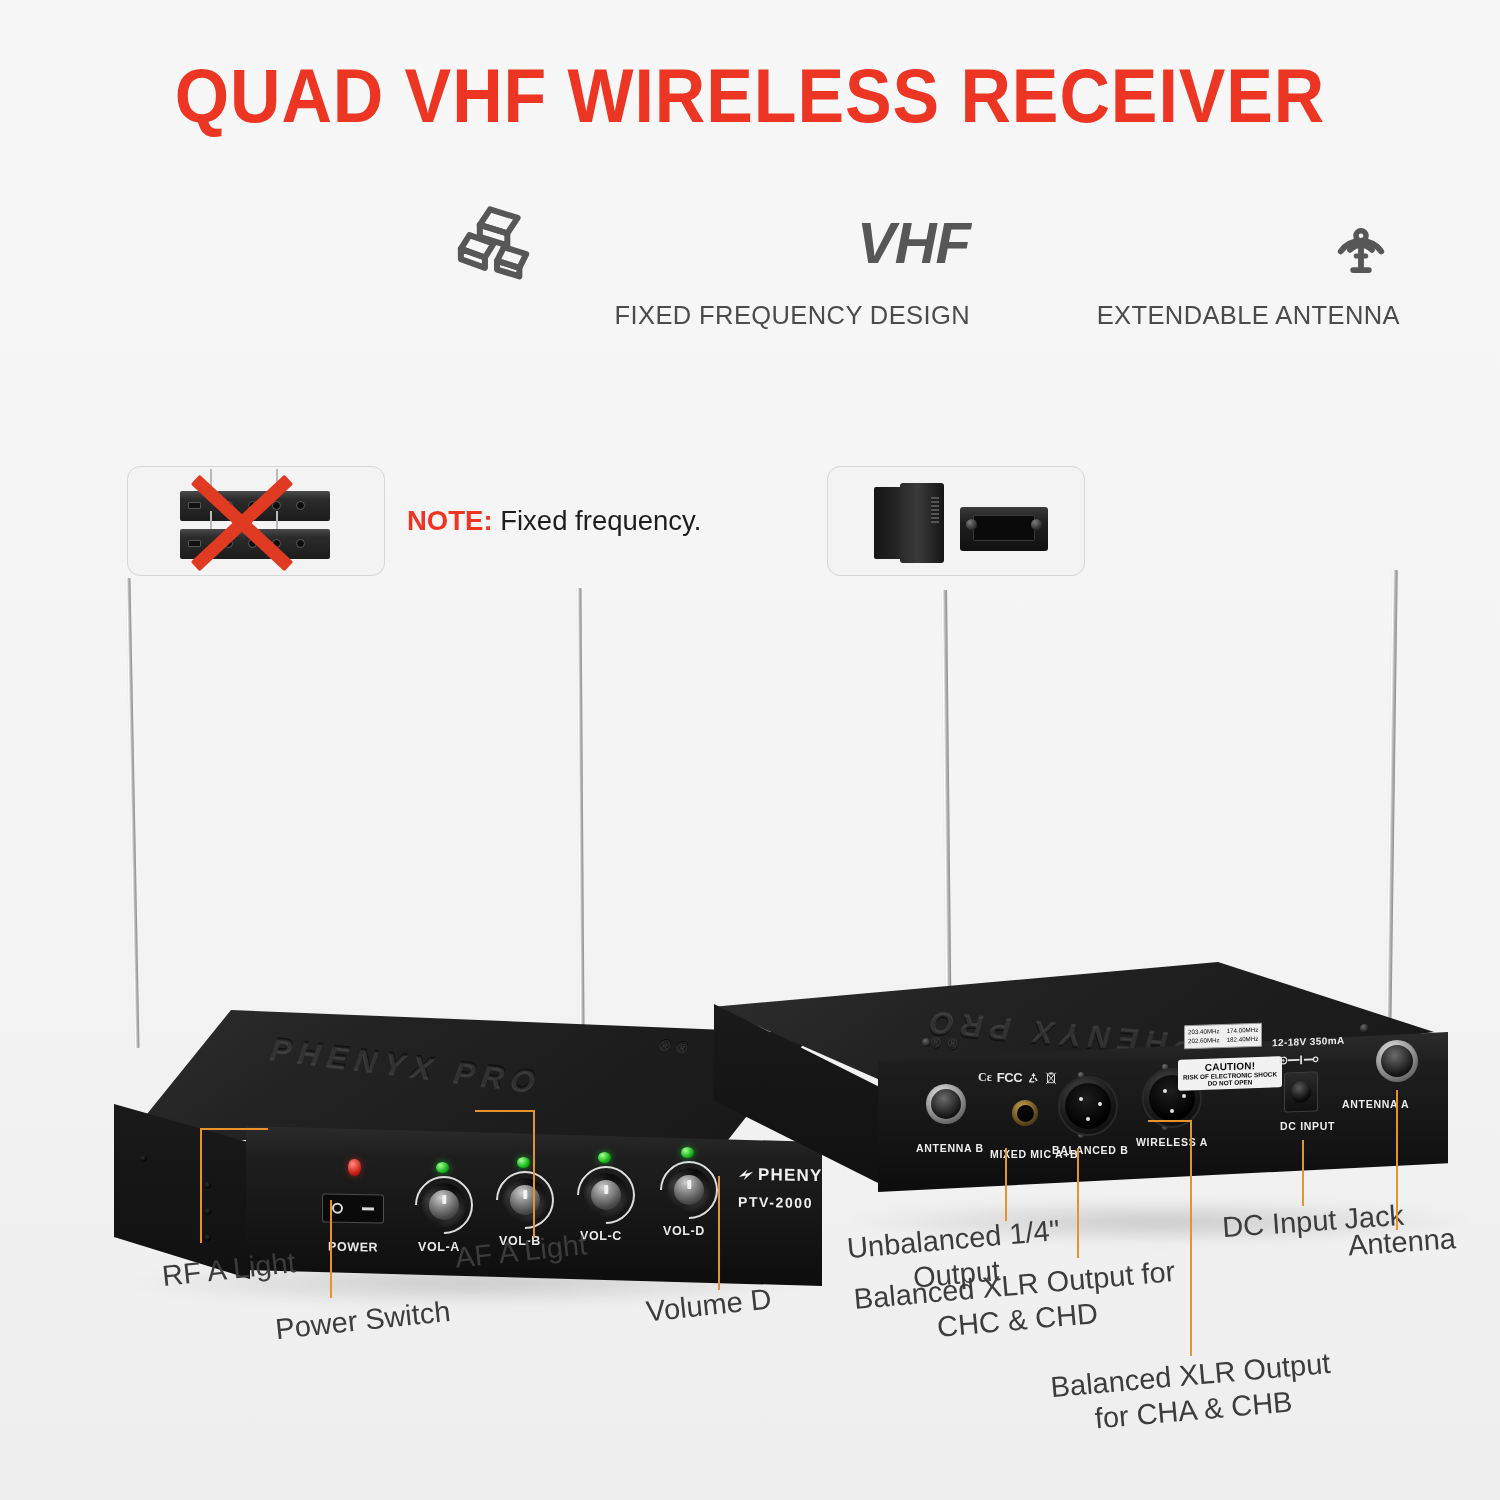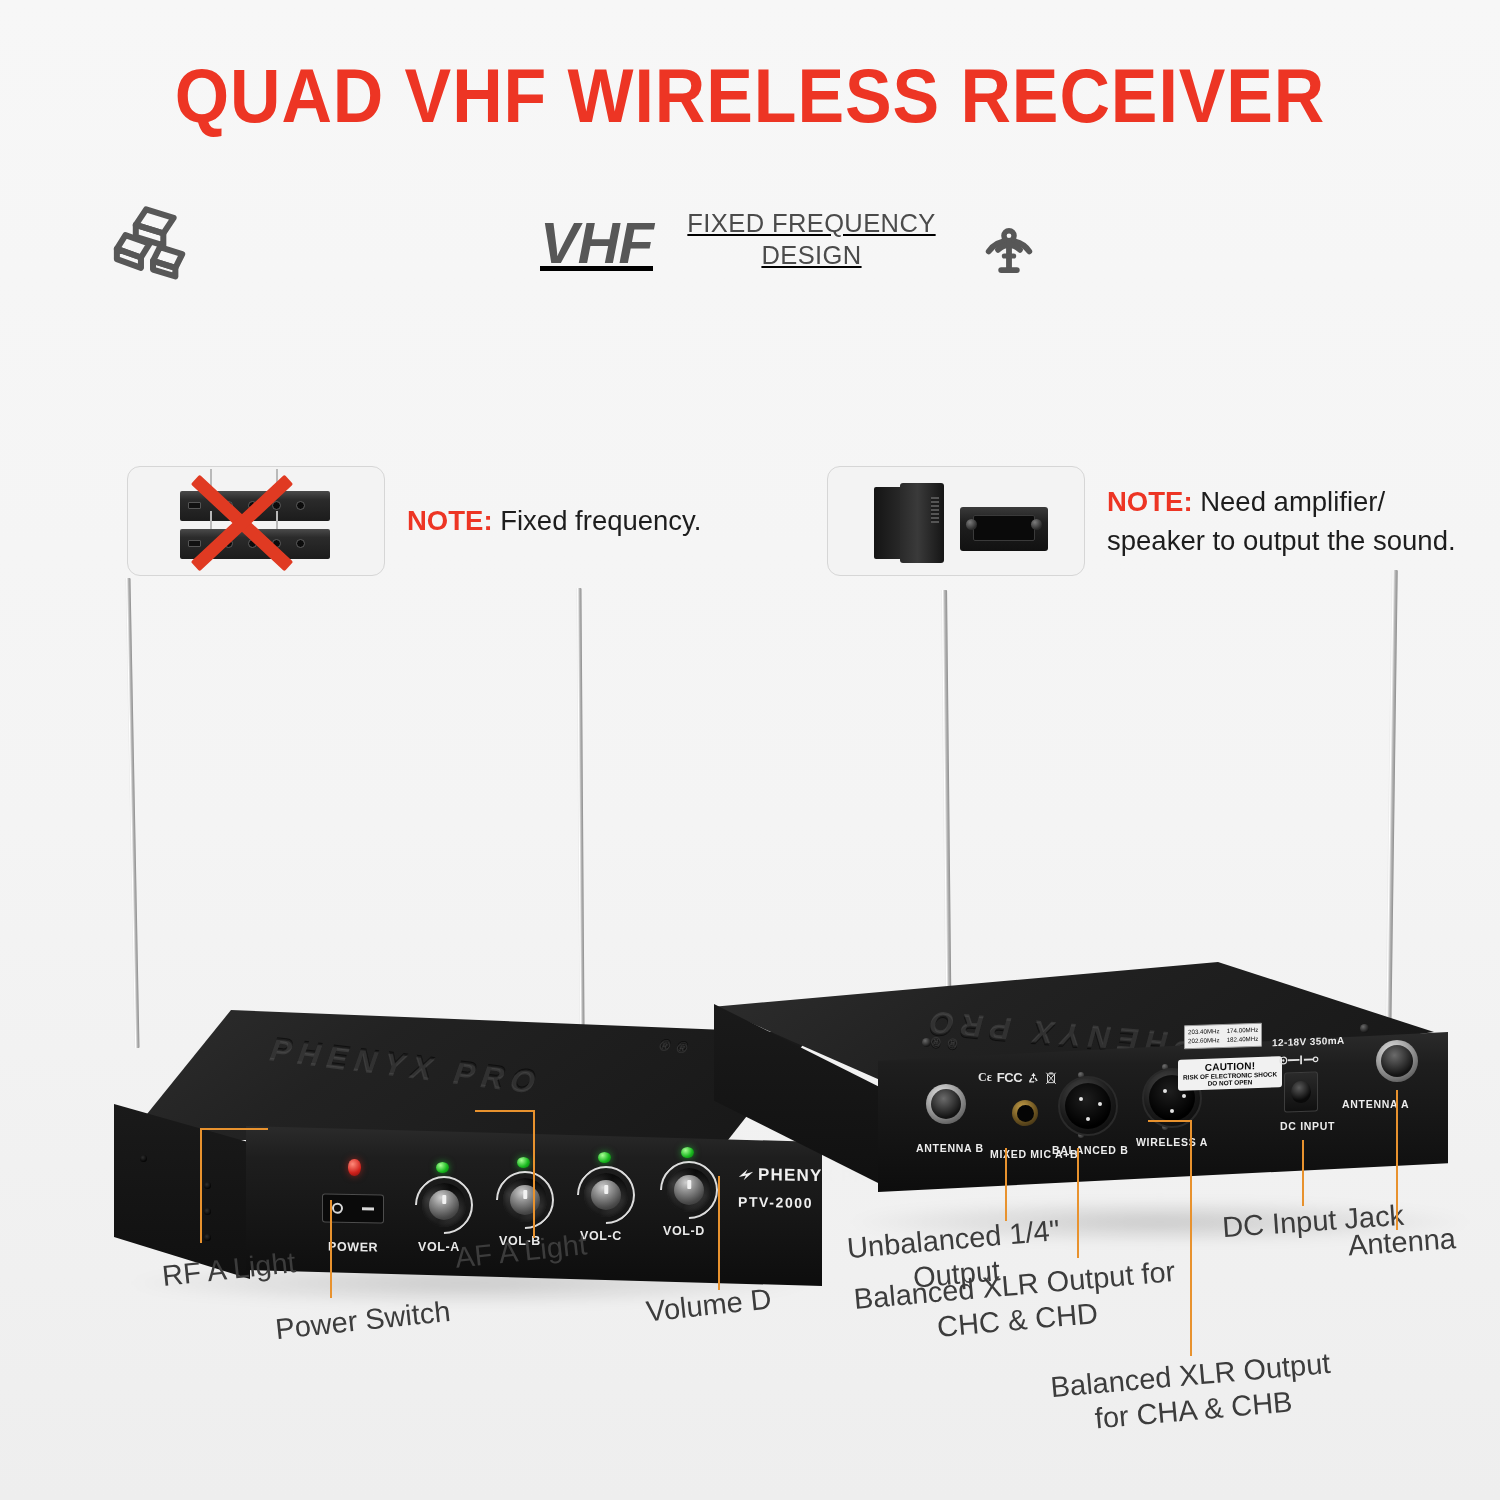--- a/index.html
+++ b/index.html
@@ -26,21 +26,21 @@
     font-family: "Liberation Sans Narrow","Liberation Sans", sans-serif;
     transform: scaleX(0.92);
   }
 
   
   .features {
     position: absolute; top: 196px; left: 110px;
     width: 1290px; height: 170px;
     display: flex;
   }
-  .feature { flex: 1; display: flex; flex-direction: row; align-items: flex-start; text-decoration: underline; }
+  .feature { flex: 1; display: flex; flex-direction: column; align-items: flex-end; }
   .feat-icon { height: 92px; display: flex; align-items: center; justify-content: center; }
   .feat-vhf {
     font-size: 58px; font-weight: bold; font-style: italic;
     color: #575757; letter-spacing: -1px;
   }
   .feat-label {
     margin-top: 12px; text-align: center;
     font-size: 25.5px; color: #4b4b4b; line-height: 1.25;
     letter-spacing: 0.4px;
   }
@@ -354,20 +354,22 @@
           <g fill="none" stroke="#575757" stroke-width="7.5" stroke-linecap="round">
             <path d="M24 62 A32 32 0 0 1 76 62"></path>
             <path d="M36 60 A19 19 0 0 1 64 60"></path>
           </g>
           <circle cx="50" cy="42" r="6.5" fill="none" stroke="#575757" stroke-width="7"></circle>
           <path d="M50 50 L50 86" stroke="#575757" stroke-width="7.5" stroke-linecap="round"></path>
           <path d="M40 86 L60 86" stroke="#575757" stroke-width="7.5" stroke-linecap="round"></path>
           <path d="M44 68 L56 68" stroke="#575757" stroke-width="6.5" stroke-linecap="round"></path>
         </svg>
       </div>
+      <div class="feat-label">EXTENDABLE
+ANTENNA</div>
     </div>
   </div>
 
   <div class="notebox-wrap left">
     <div class="notebox">
       <div class="mini-stack">
         <div class="mini-ant" style="left:30px; top:-16px;"></div>
         <div class="mini-ant" style="left:96px; top:-16px;"></div>
         <div class="mini-rx a">
           <div class="mini-sw"></div>
@@ -401,24 +403,20 @@
       <div class="spk back"></div>
       <div class="spk front">
         <div class="spk-grille"></div>
       </div>
       <div class="amp">
         <div class="amp-face"></div>
         <div class="amp-knob" style="left:6px;"></div>
         <div class="amp-knob" style="right:6px;"></div>
       </div>
     </div>
-    <div class="note-text">
-      <div><span class="note-kw">NOTE:</span><span> Need amplifier/</span></div>
-      <div>speaker to output the sound.</div>
-    </div>
   </div>
 
   <div class="scene">
 
     <div class="antenna" style="left:130px;  top:18px;  width:5px; height:470px; transform: rotate(-1.1deg);"></div>
     <div class="antenna" style="left:578px;  top:28px;  width:5px; height:440px; transform: rotate(-0.4deg);"></div>
     <div class="antenna" style="left:944px;  top:30px;  width:6px; height:560px; transform: rotate(-0.6deg);"></div>
     <div class="antenna" style="left:1388px; top:10px;  width:6px; height:540px; transform: rotate(0.8deg);"></div>
 
     <div class="shadow" style="left:120px; top:700px; width:700px; height:46px;"></div>

